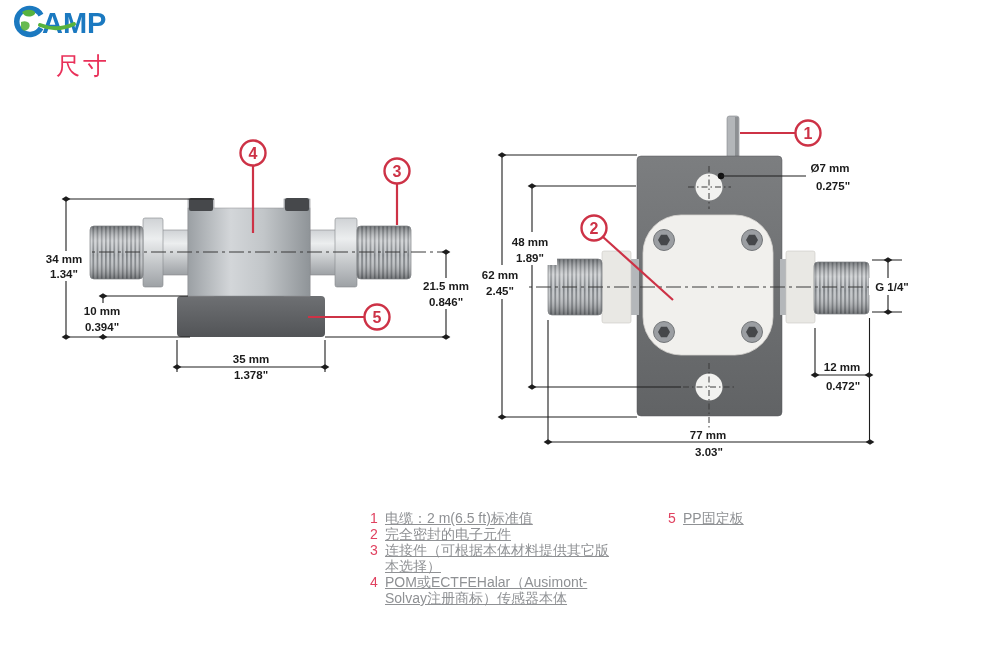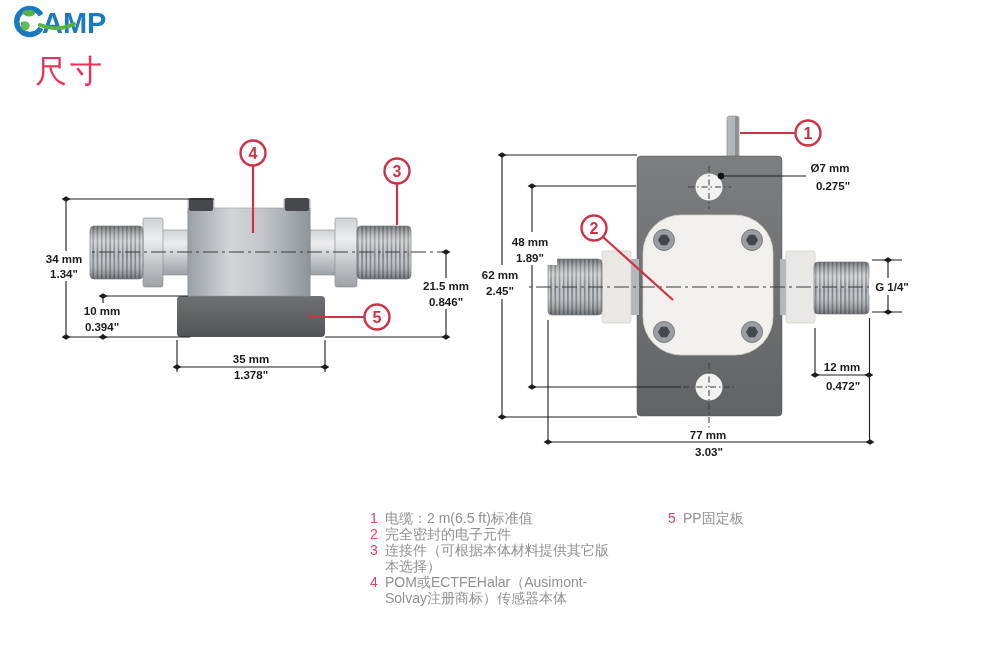--- a/index.html
+++ b/index.html
@@ -2,38 +2,38 @@
 <html><head>
 <meta charset="utf-8">
 <style>
   html,body{margin:0;padding:0;}
   body{width:1000px;height:654px;background:#ffffff;position:relative;overflow:hidden;
        font-family:"Liberation Sans",sans-serif;}
   .abs{position:absolute;}
   
   #logo{left:12px;top:4px;width:130px;height:36px;}
   
-  #title{left:35px;top:50px;font-size:32px;letter-spacing:3px;color:#e93059;font-weight:500;}
+  #title{left:56px;top:50px;font-size:24px;letter-spacing:3px;color:#e93059;font-weight:500;}
   
   #dsvg{left:0;top:0;width:1000px;height:500px;}
   .dim{stroke:#1e1e1e;stroke-width:1.1;fill:none;}
   .cl{stroke:#3a3a3a;stroke-width:1;stroke-dasharray:15 4 3 4;fill:none;}
   .ch{stroke:#3a3a3a;stroke-width:1;stroke-dasharray:6 3 1.5 3;fill:none;}
   .dtxt{fill:#1b1b1b;font:700 11.5px "Liberation Sans",sans-serif;text-anchor:middle;}
   .co-line{stroke:#cd3246;stroke-width:2.2;fill:none;}
   .co-circle{fill:#ffffff;stroke:#cd3246;stroke-width:2.4;}
   .co-num{fill:#cd3246;font:700 16px "Liberation Sans",sans-serif;text-anchor:middle;}
   .edge{stroke:#85888b;stroke-width:.6;}
   
   .legend{color:#8f9194;font-size:14px;line-height:16px;}
   #legend-col1{left:370px;top:510px;width:240px;}
   #legend-col2{left:668px;top:510px;width:200px;}
   .li{display:flex;margin:0 0 0 0;}
   .li .num{color:#e0415f;width:15px;flex:0 0 15px;}
-  .li .txt{flex:1;}
+  .li .txt{flex:1;text-decoration:underline;}
 </style>
 </head>
 <body>
 
 <svg id="logo" class="abs" viewBox="0 0 130 36">
   <g>
     <path d="M29 11 A13 13 0 1 0 29 24" fill="none" stroke="#1b79c0" stroke-width="5.5"></path>
     <path d="M10 8 Q16 4 22 7 Q25 10 20 12 Q13 14 10 8 Z" fill="#57b33e"></path>
     <path d="M9 18 Q14 16 17 19 Q19 23 15 26 Q11 28 9 24 Z" fill="#57b33e" opacity=".9"></path>
   </g>

